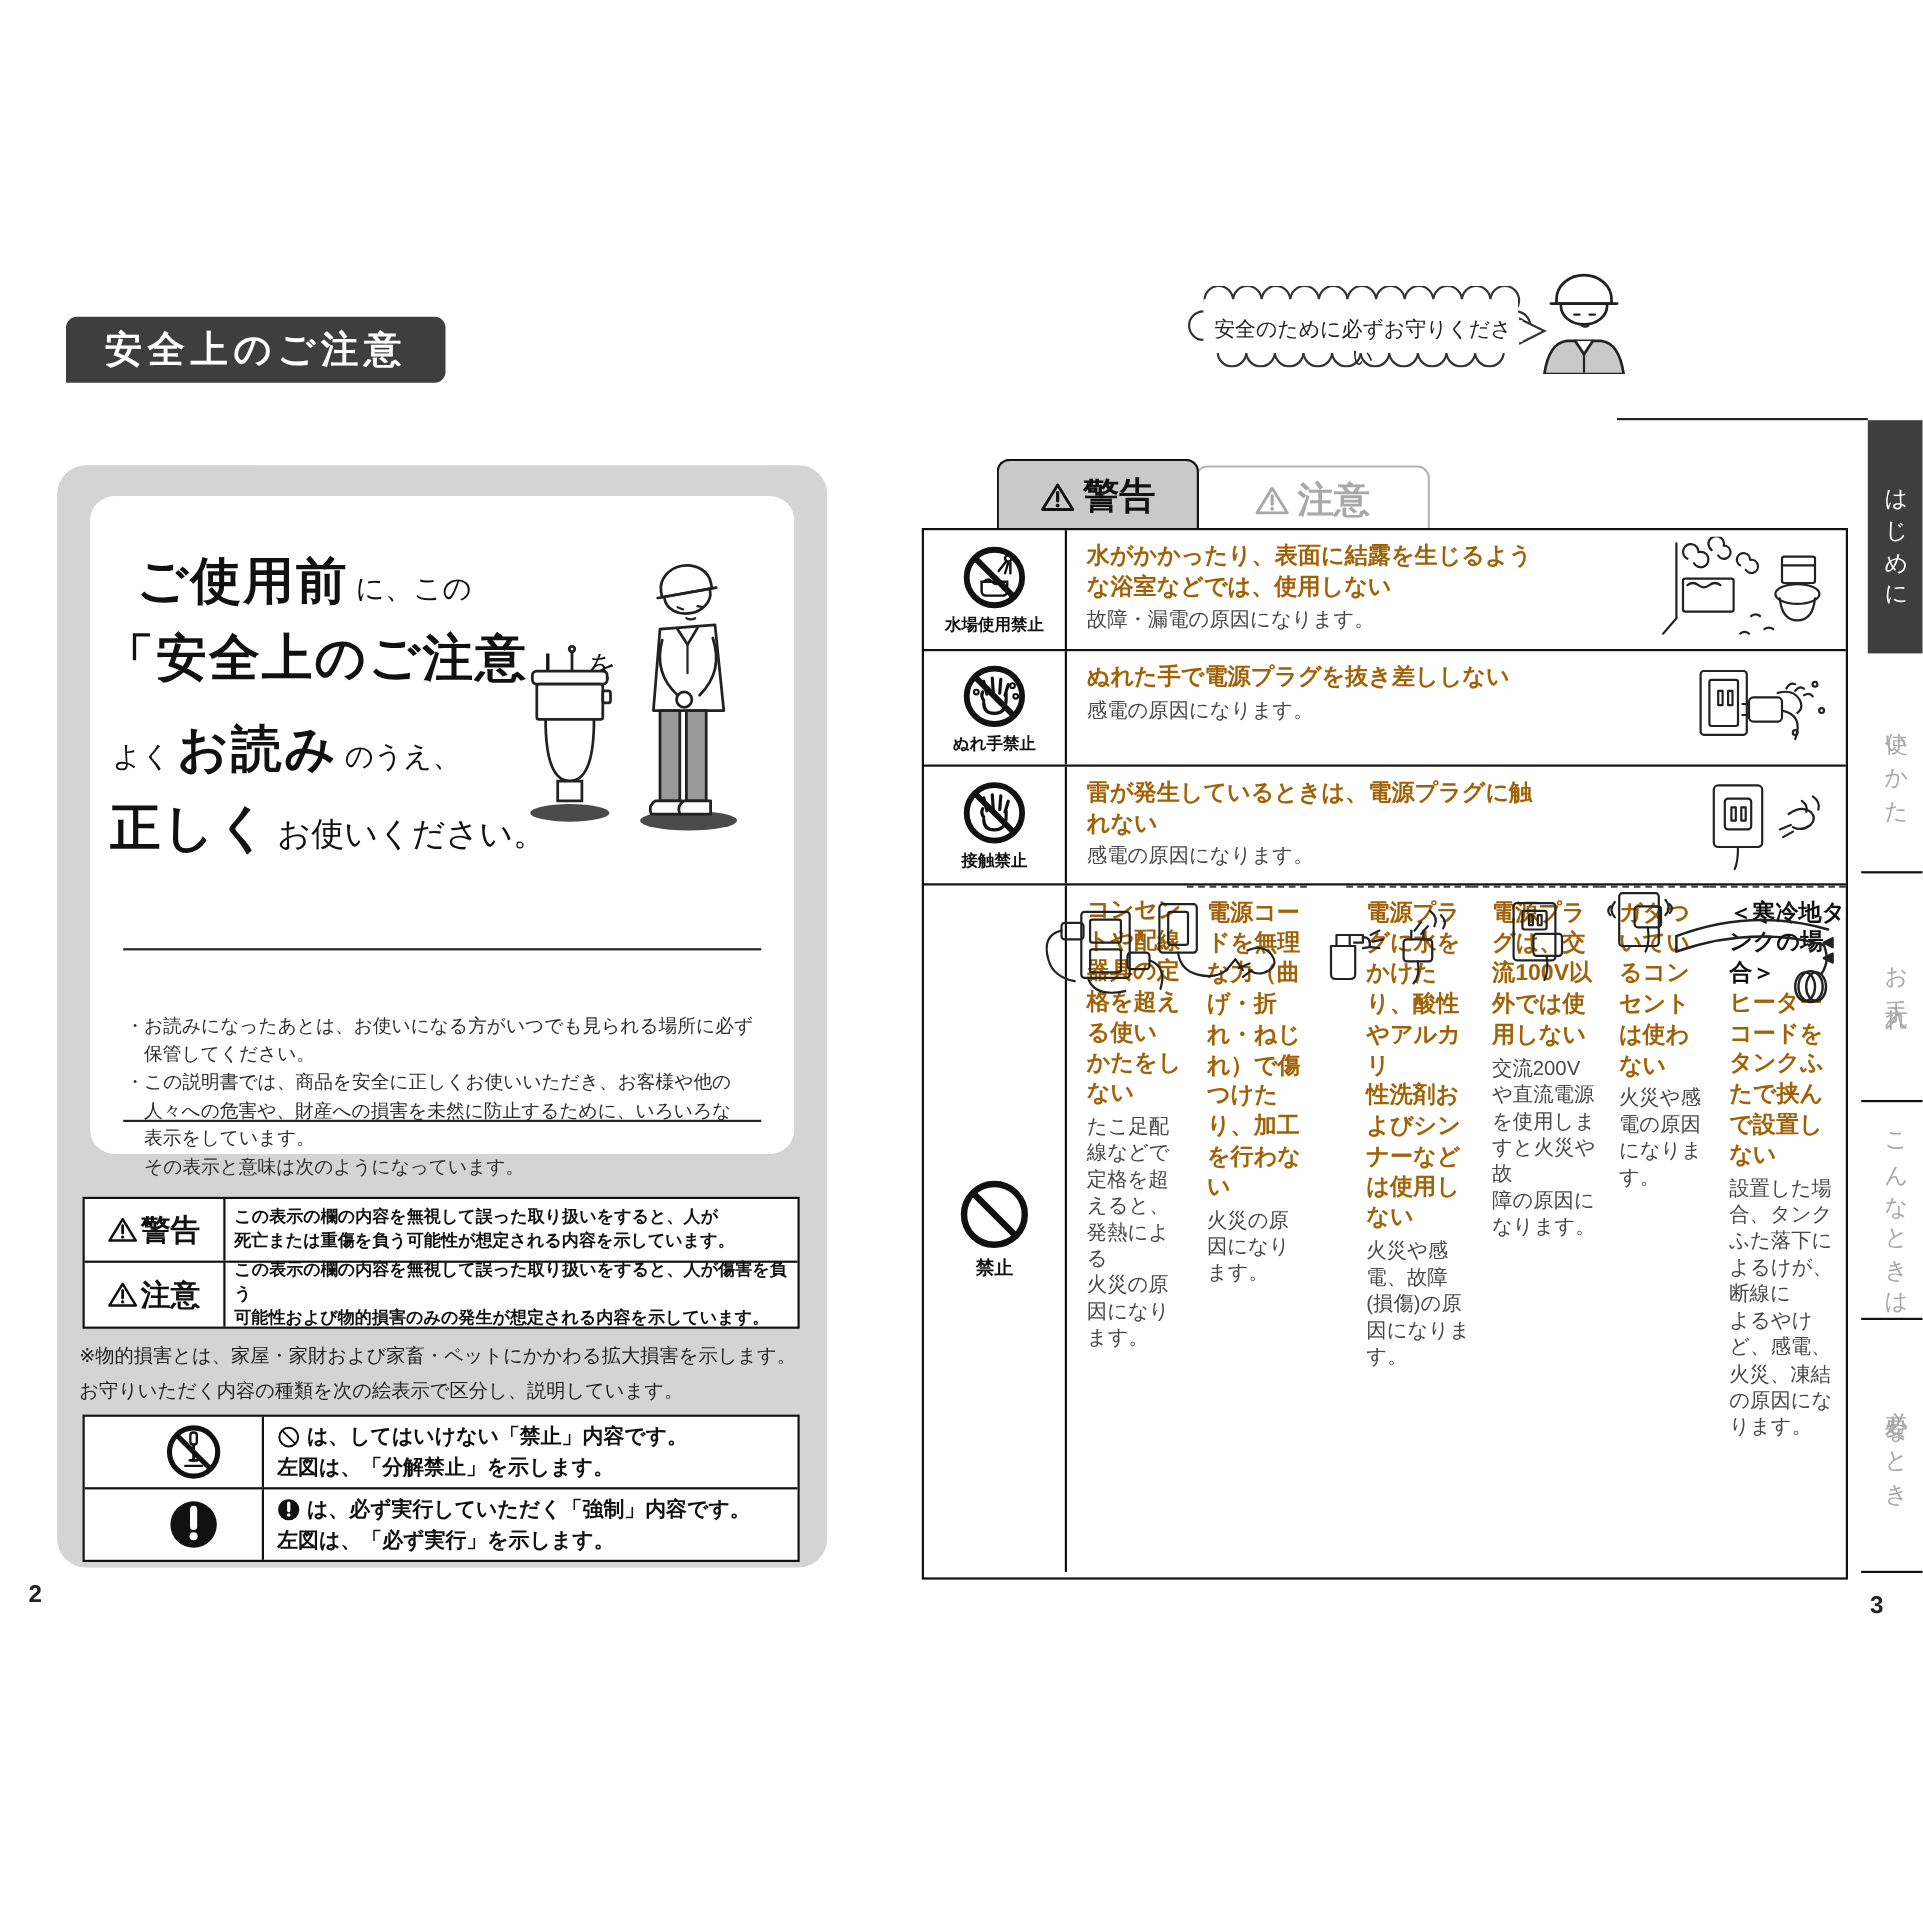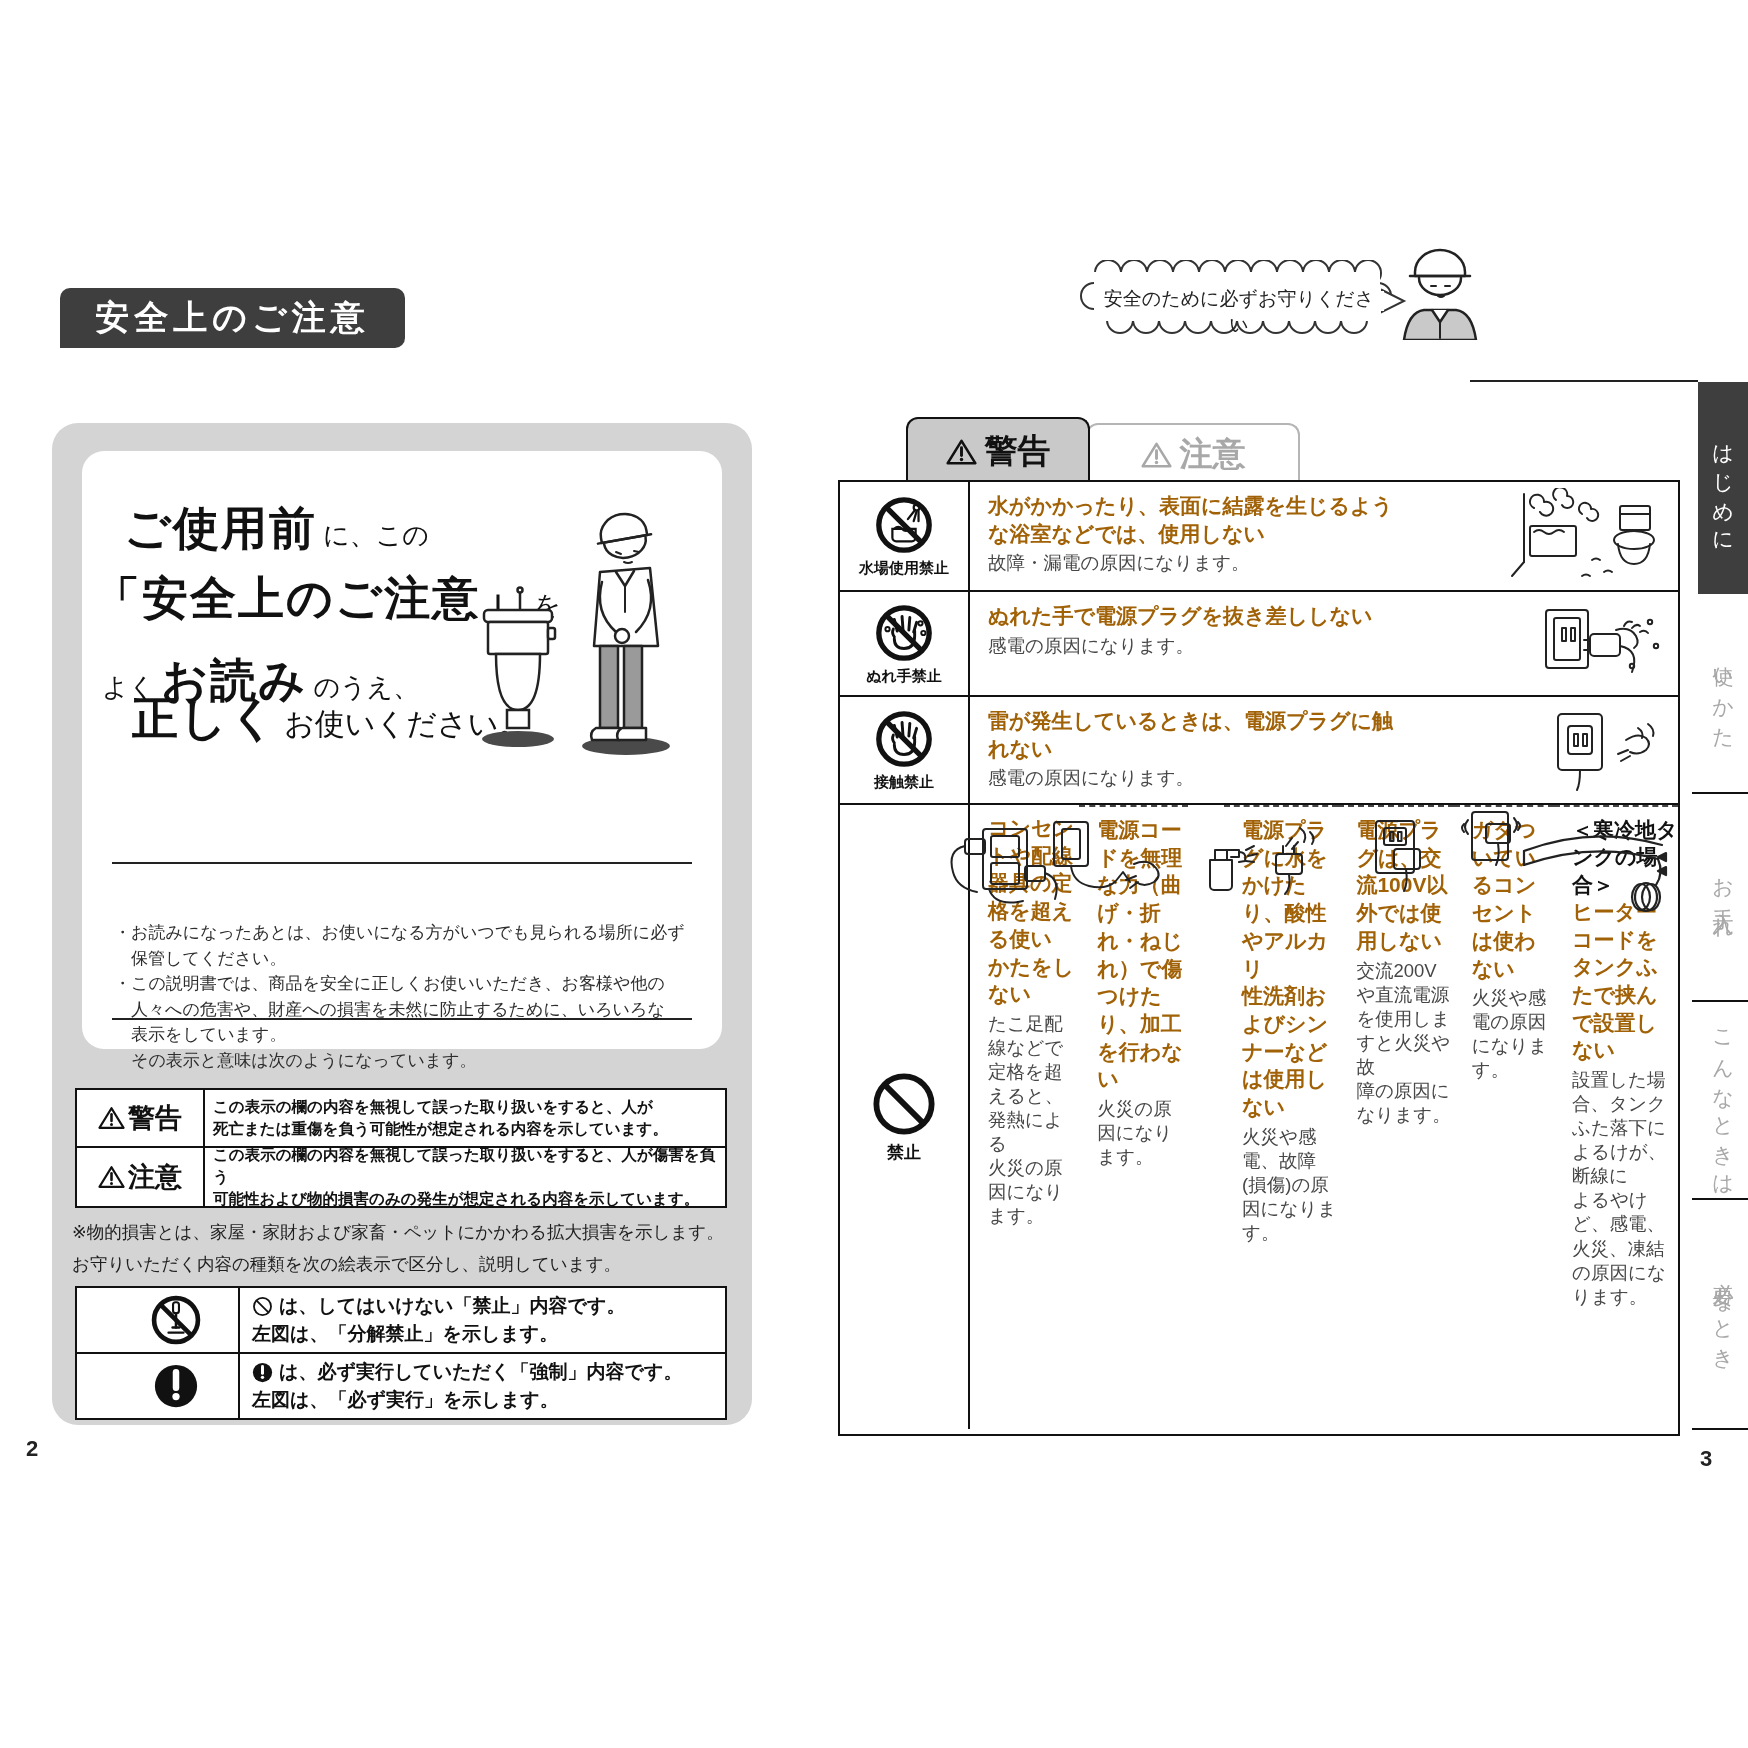--- a/index.html
+++ b/index.html
@@ -112,21 +112,21 @@
   </div>
   <div class="abs iline" style="left:94px;top:568px;text-align:center;">
     <span class="big">「安全上のご注意」</span>
     <span class="small">を</span>
   </div>
   <div class="abs iline" style="left:102px;top:650px;">
     <span class="small">よく</span>
     <span class="big">お読み</span>
     <span class="small">のうえ、</span>
   </div>
-  <div class="abs iline" style="left:100px;top:688px;margin-left:32px;">
+  <div class="abs iline" style="left:100px;top:722px;">
     <span class="big">正しく</span>
     <span class="med">お使いください。</span>
   </div>
 
   <svg class="abs" style="left:468px;top:582px;" width="100" height="170" viewBox="0 0 100 170">
     <ellipse cx="50" cy="157" rx="36" ry="8" fill="#4a4a4a"></ellipse>
     <g fill="#fff" stroke="#222" stroke-width="2.5" stroke-linecap="round">
       <line x1="52" y1="10" x2="52" y2="28"></line>
       <circle cx="52" cy="8" r="2.5"></circle>
       <rect x="16" y="28" width="68" height="12" rx="4"></rect>

